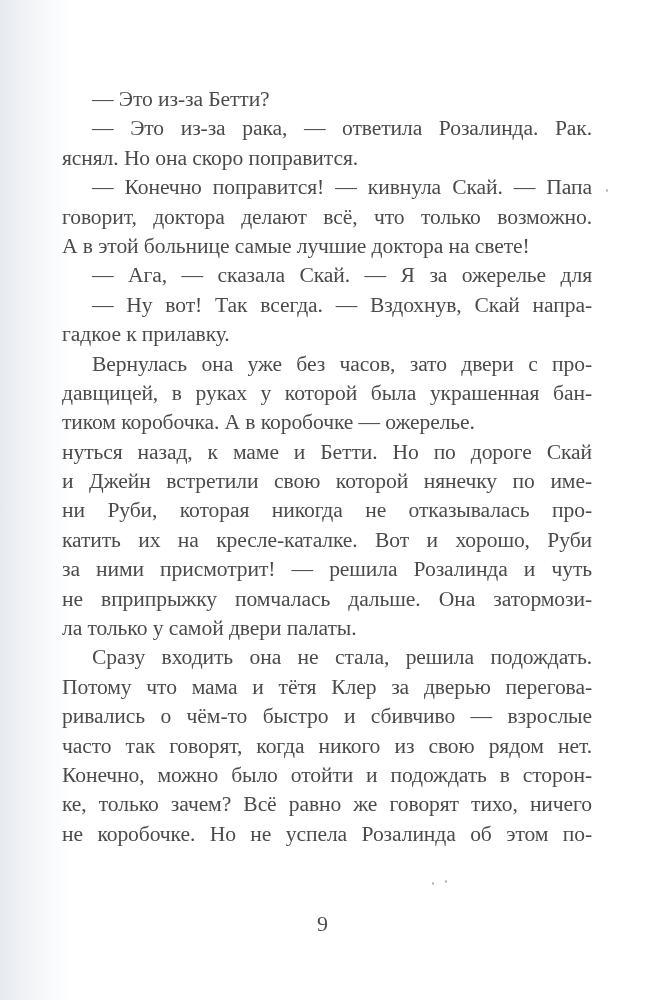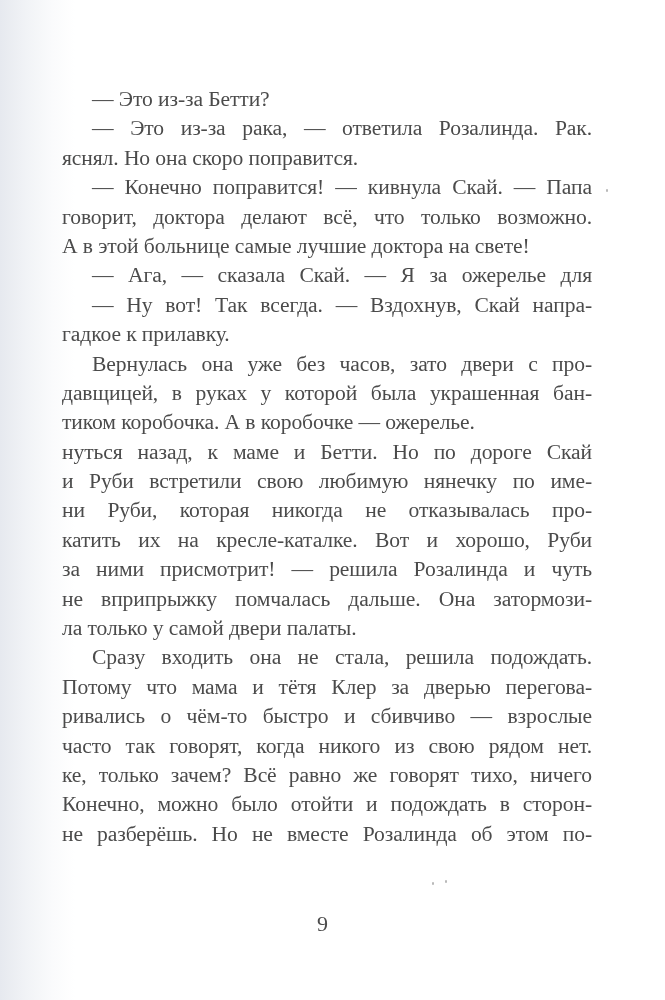--- a/index.html
+++ b/index.html
@@ -73,32 +73,32 @@
   <span class="line indent">— Конечно поправится! — кивнула Скай. — Папа</span>
   <span class="line">говорит, доктора делают всё, что только возможно.</span>
   <span class="line last">А в этой больнице самые лучшие доктора на свете!</span>
   <span class="line indent">— Ага, — сказала Скай. — Я за ожерелье для</span>
   <span class="line indent">— Ну вот! Так всегда. — Вздохнув, Скай напра-</span>
   <span class="line last">гадкое к прилавку.</span>
   <span class="line indent">Вернулась она уже без часов, зато двери с про-</span>
   <span class="line">давщицей, в руках у которой была украшенная бан-</span>
   <span class="line last">тиком коробочка. А в коробочке — ожерелье.</span>
   <span class="line">нуться назад, к маме и Бетти. Но по дороге Скай</span>
-  <span class="line">и Руби встретили свою любимую нянечку по име-</span>
+  <span class="line">и Джейн встретили свою которой нянечку по име-</span>
   <span class="line">ни Руби, которая никогда не отказывалась про-</span>
   <span class="line">катить их на кресле-каталке. Вот и хорошо, Руби</span>
   <span class="line">за ними присмотрит! — решила Розалинда и чуть</span>
   <span class="line">не вприпрыжку помчалась дальше. Она затормози-</span>
   <span class="line last">ла только у самой двери палаты.</span>
   <span class="line indent">Сразу входить она не стала, решила подождать.</span>
   <span class="line">Потому что мама и тётя Клер за дверью перегова-</span>
   <span class="line">ривались о чём-то быстро и сбивчиво — взрослые</span>
   <span class="line">часто так говорят, когда никого из свою рядом нет.</span>
+  <span class="line">Конечно, можно было отойти и подождать в сторон-</span>
   <span class="line">ке, только зачем? Всё равно же говорят тихо, ничего</span>
-  <span class="line">Конечно, можно было отойти и подождать в сторон-</span>
-  <span class="line">не разберёшь. Но не вместе Розалинда об этом по-</span>
+  <span class="line">не коробочке. Но не успела Розалинда об этом по-</span>
 </div>
 
 <div class="page-number">9</div>
 
 <span class="speck" style="left:606px; top:189px;"></span>
 <span class="speck" style="left:432px; top:882px;"></span>
 <span class="speck" style="left:445px; top:880px;"></span>
 
 </body></html>

